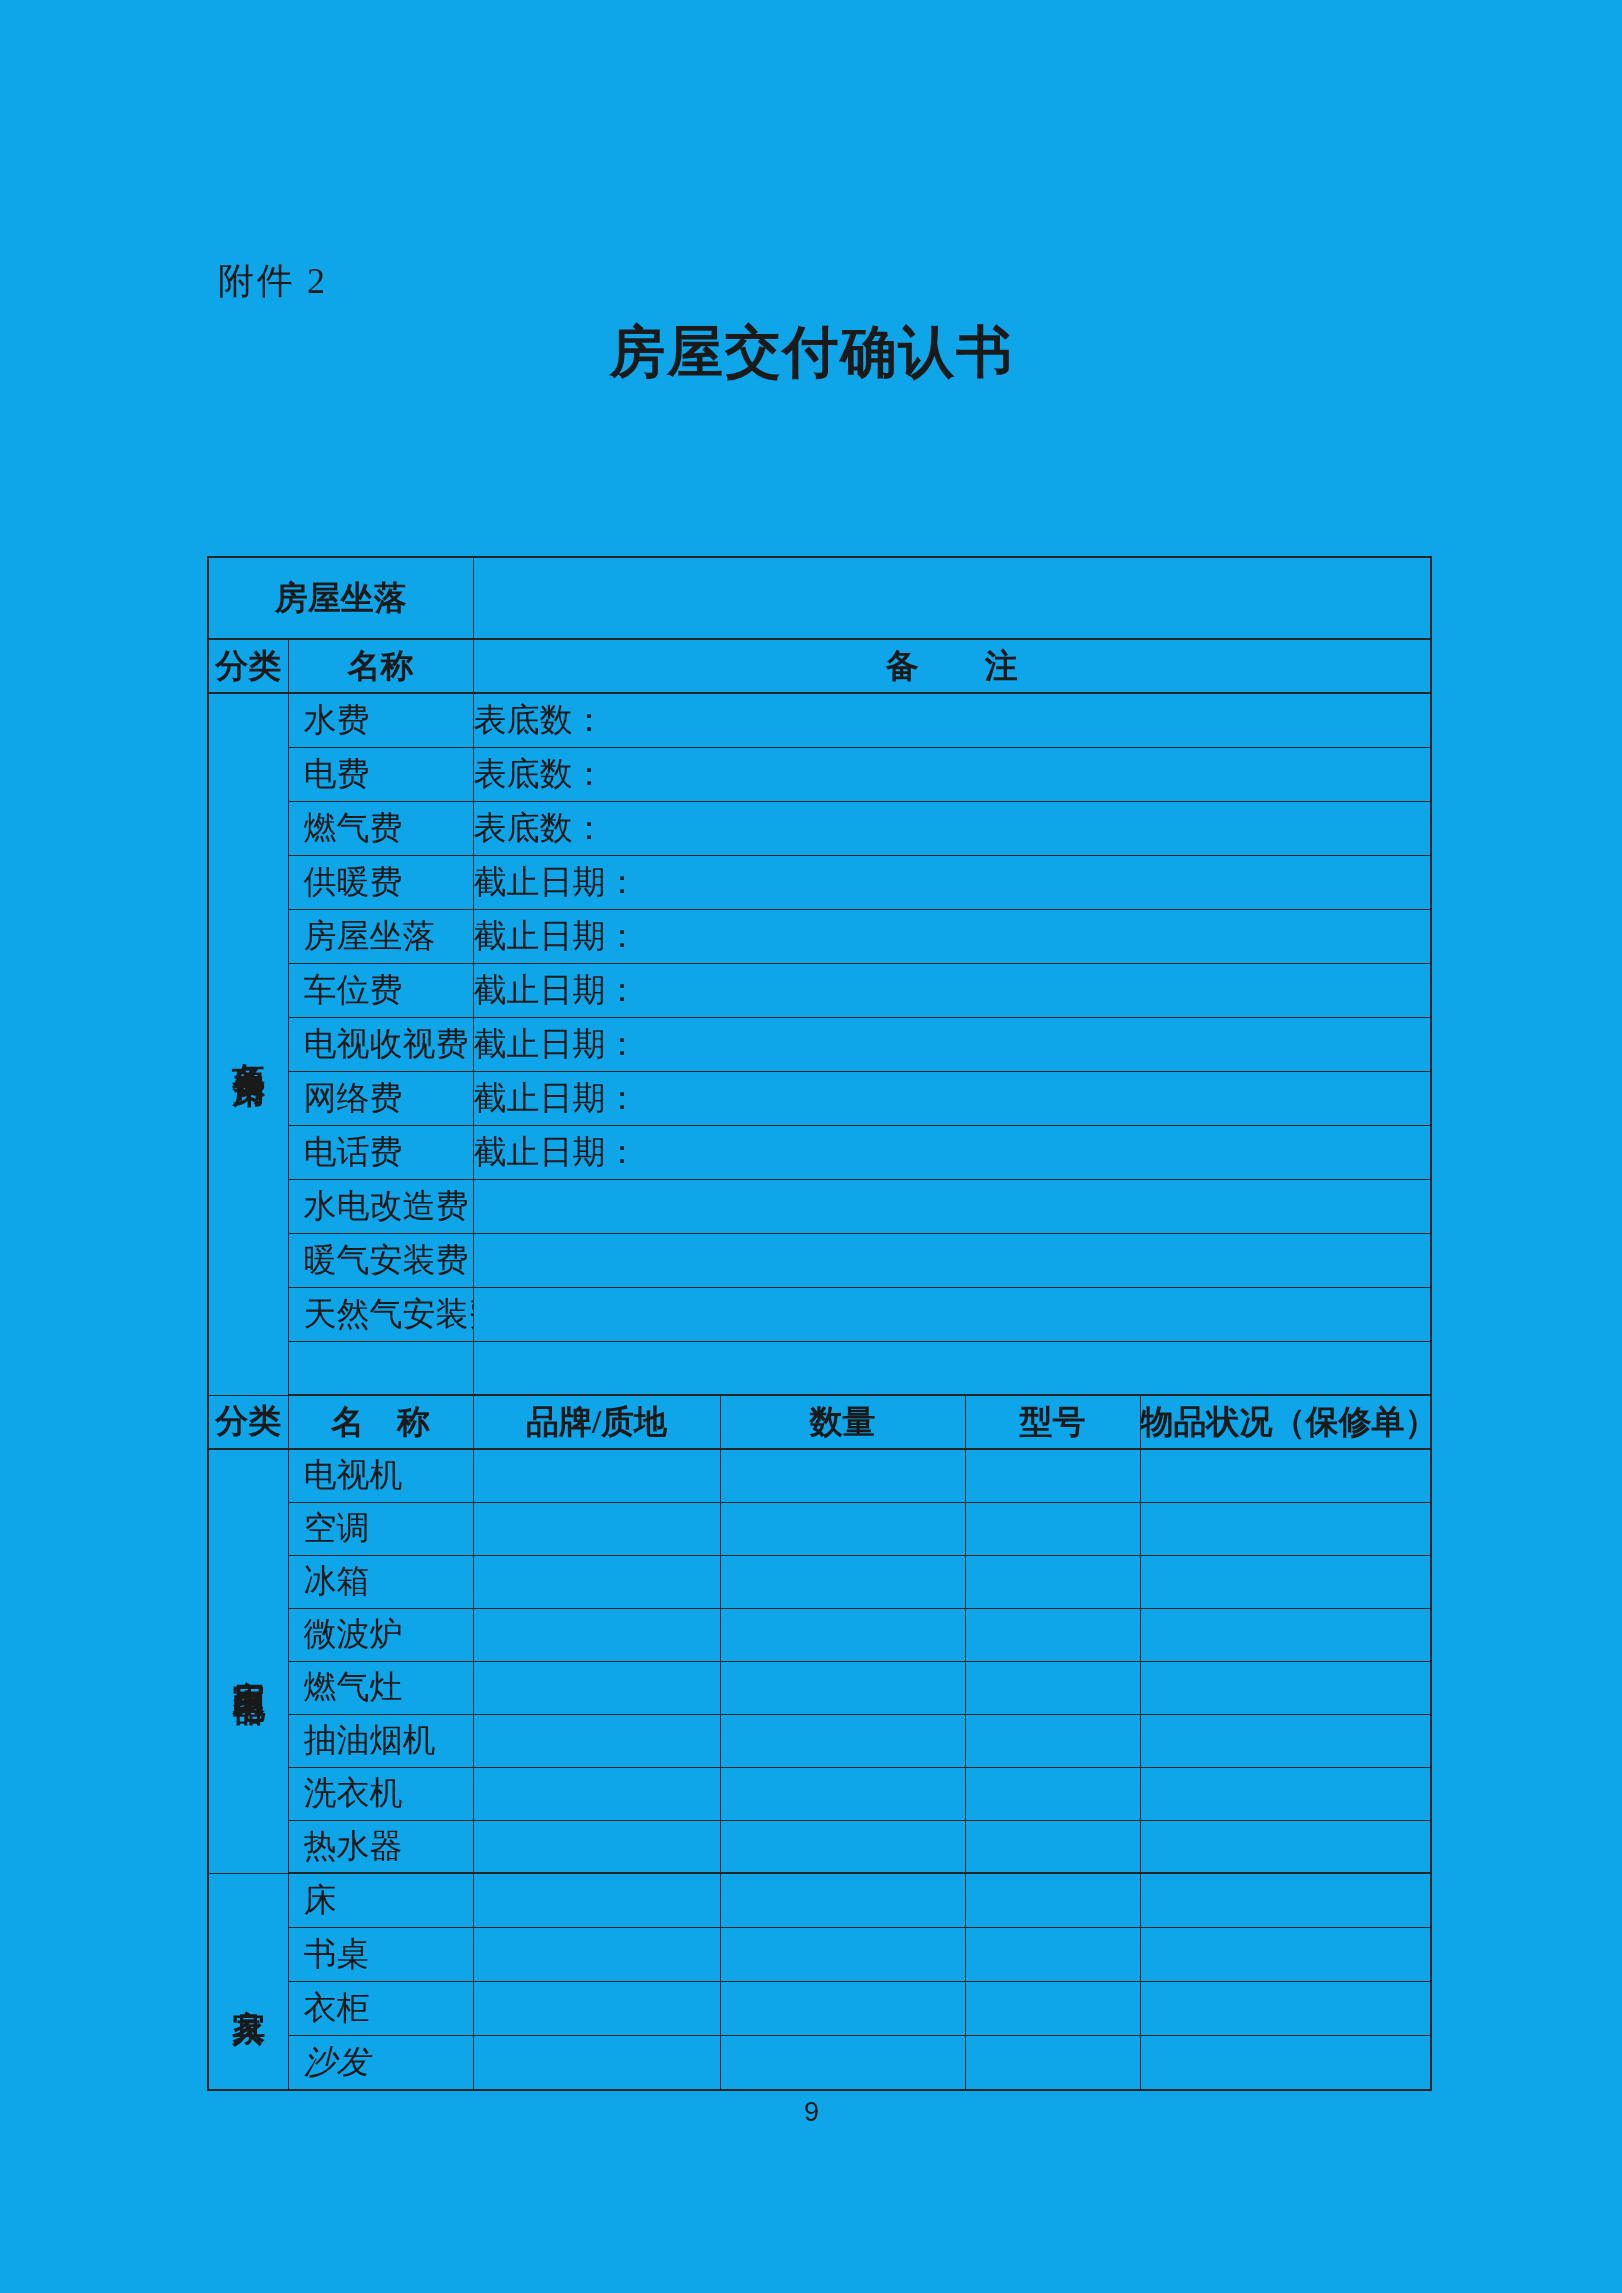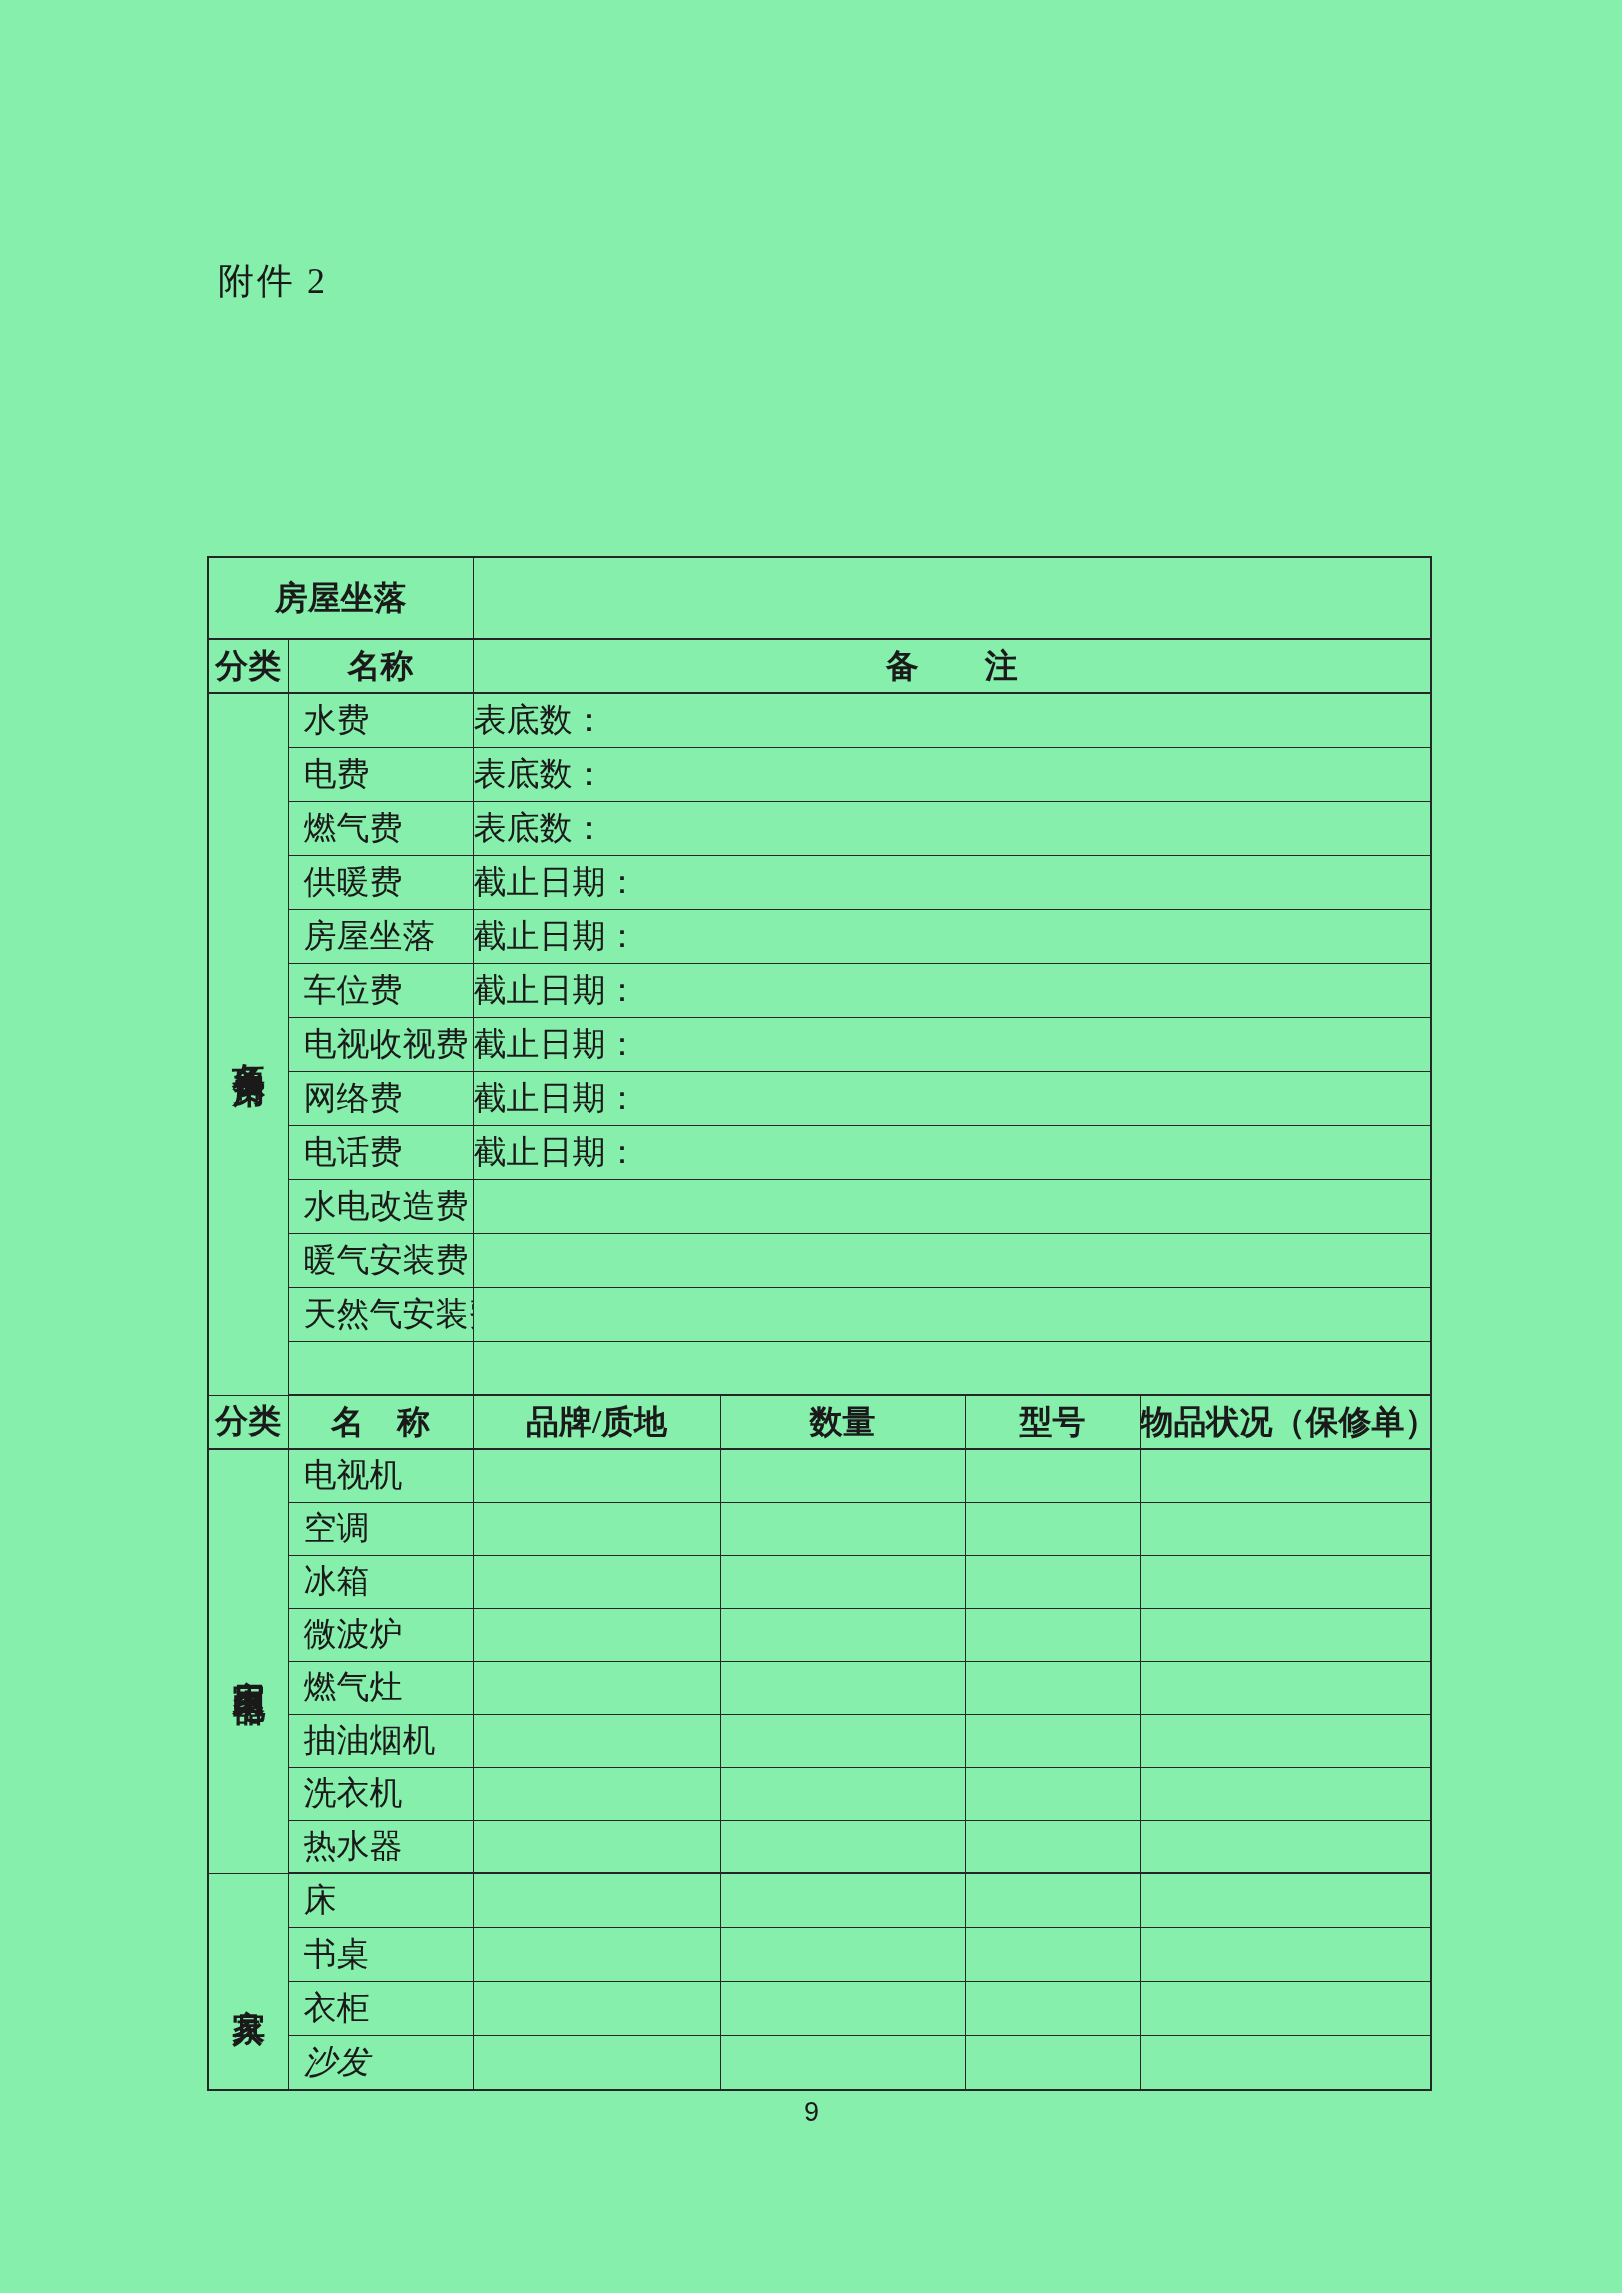--- a/index.html
+++ b/index.html
@@ -2,21 +2,21 @@
 <html lang="zh" style="font-size:14.5px"><head>
 <meta charset="utf-8">
 <style>
   * { margin: 0; padding: 0; box-sizing: border-box; }
   html, body { background: #9a9a9a; }
   .page {
     position: relative;
     width: 1623px;
     height: 2294px;
     margin: 0 auto;
-    background: #86efac;
+    background: #0ea5e9;
     color: #1a1a1a;
     font-family: "Liberation Serif", "DejaVu Serif", serif;
     overflow: hidden;
   }
   .attachment-label {
     position: absolute;
     left: 218px;
     top: 257px;
     font-size: 36px;
     letter-spacing: 2.7px;
@@ -98,20 +98,21 @@
     font-family: "Liberation Sans", "DejaVu Sans", sans-serif;
   }
 </style>
 </head>
 <body>
 
 <div class="page">
 
   <div class="attachment-label">附件 2</div>
 
+  <div class="doc-title">房屋交付确认书</div>
 
 
   <table class="main-table">
     <colgroup>
       <col style="width:80px">
       <col style="width:185px">
       <col style="width:247px">
       <col style="width:245px">
       <col style="width:175px">
       <col style="width:291px">

